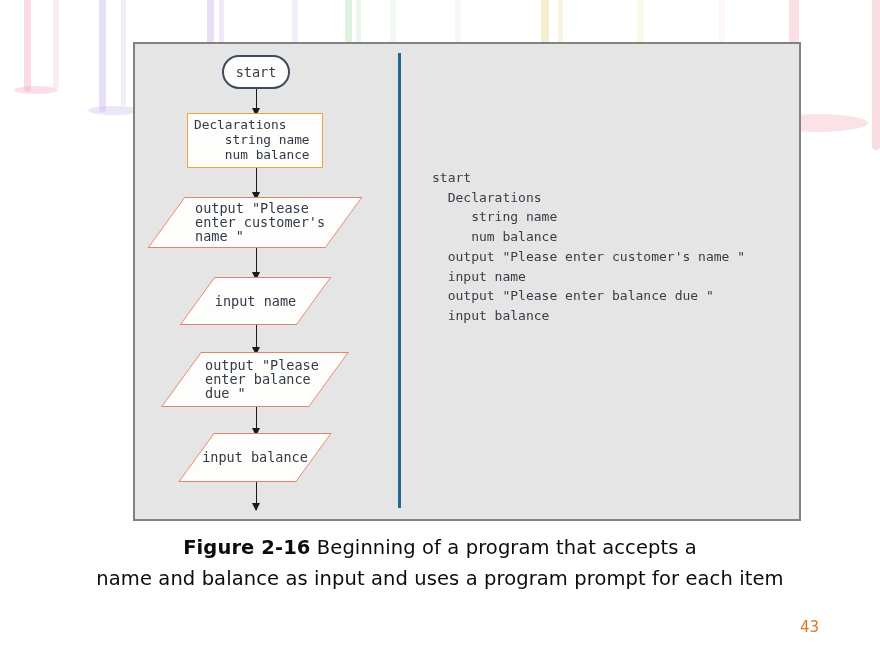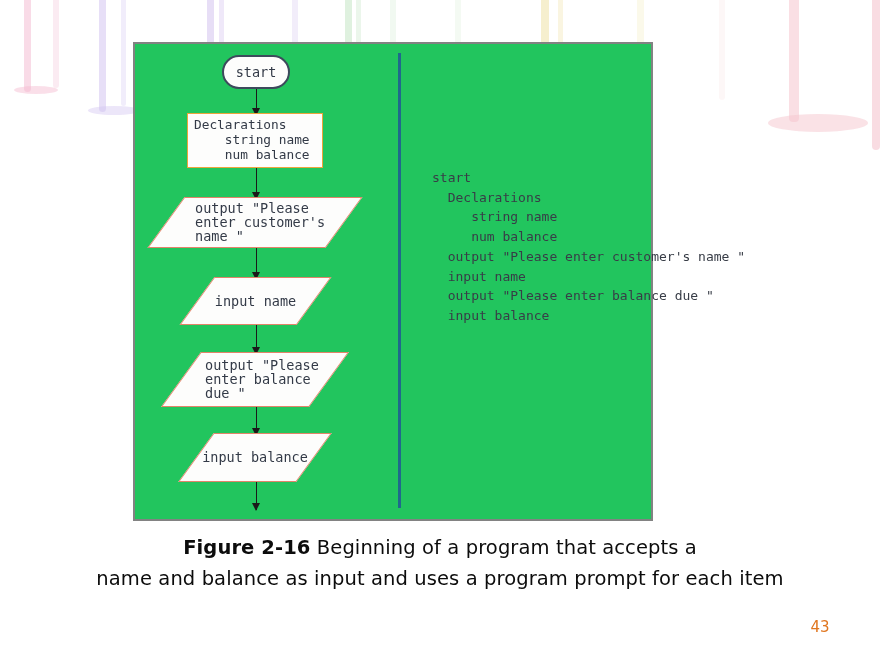--- a/index.html
+++ b/index.html
@@ -9,22 +9,22 @@
     font-family:"DejaVu Sans",sans-serif;
   }
 
   
   .deco{position:absolute;top:0;left:0;width:880px;height:180px;pointer-events:none;}
   .leg{position:absolute;top:0;border-radius:0 0 4px 4px;}
   .foot{position:absolute;border-radius:50%;}
 
   
   .panel{
-    position:absolute;left:133px;top:42px;width:520px;height:479px;
-    border:2px solid #828282;background:#22c55e;box-sizing:border-box;
+    position:absolute;left:133px;top:42px;width:668px;height:479px;
+    border:2px solid #828282;background:#e5e5e5;box-sizing:border-box;
   }
   .panel *{box-sizing:border-box;}
 
   .mono{font-family:"DejaVu Sans Mono",monospace;color:#333a47;}
 
   
   .terminal{
     position:absolute;left:87px;top:11px;width:68px;height:34px;
     border:2px solid #3d4a5c;border-radius:17px;background:#fdfdfc;
     display:flex;align-items:center;justify-content:center;
@@ -77,21 +77,21 @@
   .caption{
     position:absolute;left:0;top:533px;width:880px;
     text-align:center;color:#0c0c0c;
     font-size:19.5px;line-height:30.5px;letter-spacing:0.1px;
   }
   .caption b{font-weight:bold;}
 
   
   .pagenum{
     position:absolute;left:800px;top:618px;width:40px;
-    text-align:center;color:#e0761f;font-size:15px;
+    text-align:left;color:#e0761f;font-size:15px;
   }
 </style>
 </head>
 <body>
 
 <div class="deco">
   <div class="leg" style="left:24px;width:7px;height:92px;background:#f3b8cf;opacity:.5"></div>
   <div class="foot" style="left:14px;top:86px;width:44px;height:8px;background:#f3b8cf;opacity:.45"></div>
   <div class="leg" style="left:53px;width:6px;height:88px;background:#f7d3e2;opacity:.45"></div>
   <div class="leg" style="left:99px;width:7px;height:112px;background:#cfc0ef;opacity:.5"></div>

